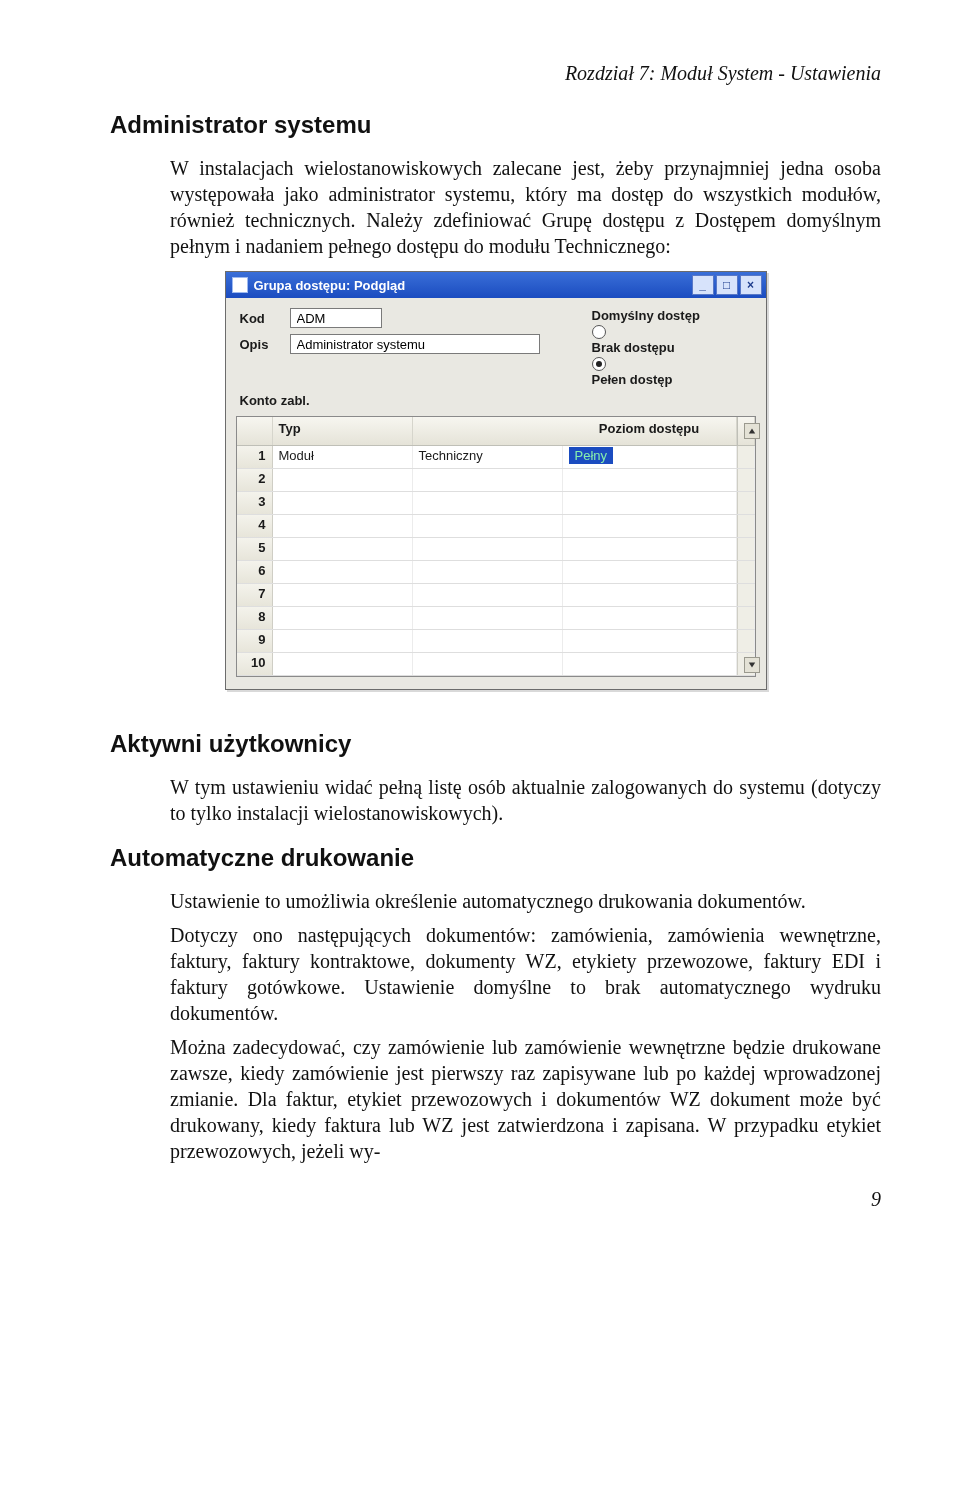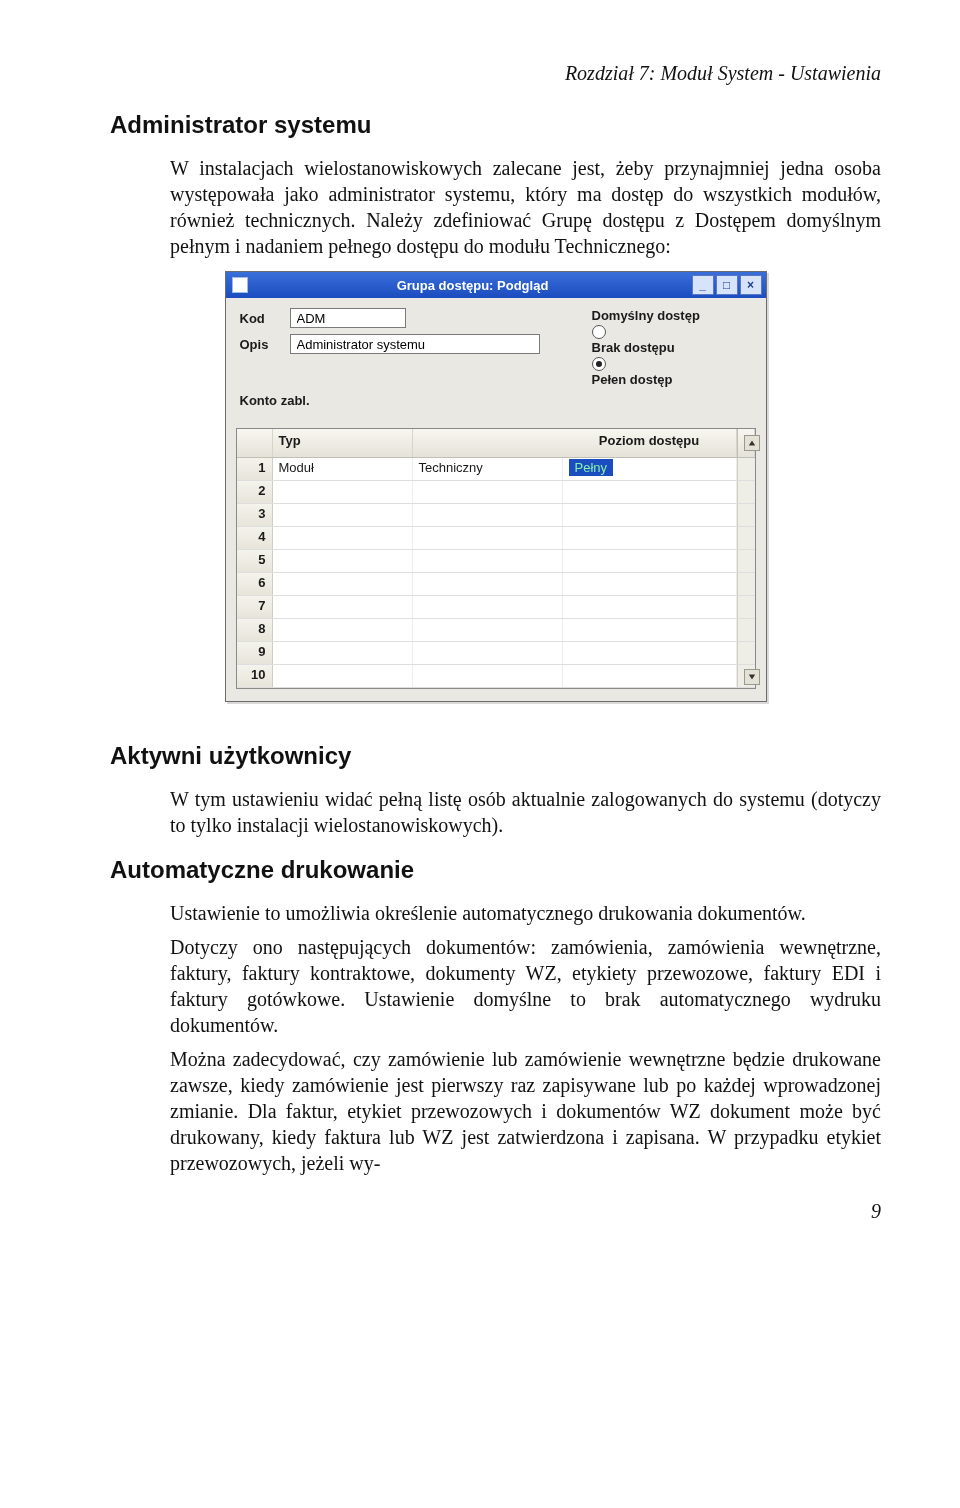--- a/index.html
+++ b/index.html
@@ -69,21 +69,21 @@
     background: linear-gradient(#3a6fd8, #1b4cc0);
     color: #fff;
     padding: 0 4px 0 6px;
   }
   .titlebar .app-icon {
     width: 14px; height: 14px;
     background: #fff;
     margin-right: 6px;
     border: 1px solid #9db9f0;
   }
-  .titlebar .title-text { flex: 1; font-weight: 700; font-size: 13px; text-align: center; }
+  .titlebar .title-text { flex: 1; font-weight: 700; font-size: 13px; }
   .winbtns { display: flex; gap: 2px; }
   .winbtn {
     width: 20px; height: 18px;
     background: #d7e3fb;
     border: 1px solid #5878c7;
     display: flex; align-items: center; justify-content: center;
     font-family: Arial, sans-serif;
     font-size: 12px; color: #1d3c8c; font-weight: 700;
   }
   .form-area {
@@ -100,40 +100,40 @@
     font-size: 13px;
   }
   .tx {
     height: 20px;
     border: 1px solid #7a7a7a;
     background: #fff;
     padding: 1px 6px;
     font: inherit;
     box-sizing: border-box;
   }
-  .tx.kod { width: 116px; }
+  .tx.kod { width: 92px; }
   .tx.opis { width: 250px; }
   .radio-block {
     margin-left: auto;
     width: 160px;
   }
   .radio-title { font-weight: 700; margin-bottom: 2px; }
   .radio-row { display: flex; line-height: 18px; font-weight:700;flex-direction:column;}
   .radio {
     width: 12px; height: 12px; border: 1px solid #555; border-radius: 50%;
     display: inline-flex; align-items: center; justify-content: center;
     background:#fff;
   }
   .radio.checked::after {
     content: ""; width: 6px; height: 6px; border-radius: 50%; background: #222;
   }
   .konto-lbl { font-weight: 700; margin: 4px 0 2px 0; font-size: 13px; }
 
   .grid {
-    margin: 12px 10px 12px 10px;
+    margin: 0 10px 12px 10px;
     border: 1px solid #8a8a8a;
     background: #fff;
   }
   .ghdr {
     display: flex;
     background: linear-gradient(#f7f6f0, #e5e3d8);
     border-bottom: 1px solid #bfbfb7;
     font-weight: 700;
     font-size: 13px;
   }

